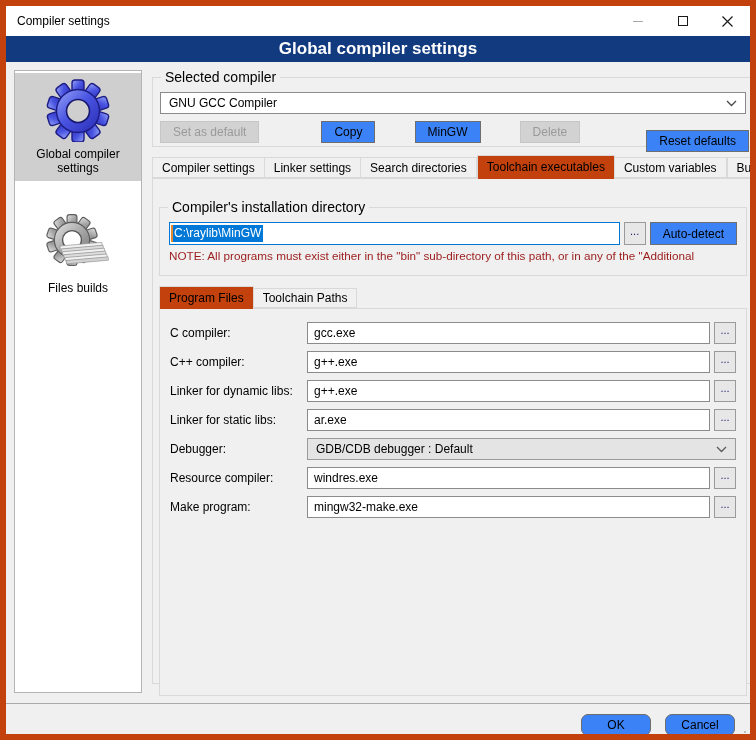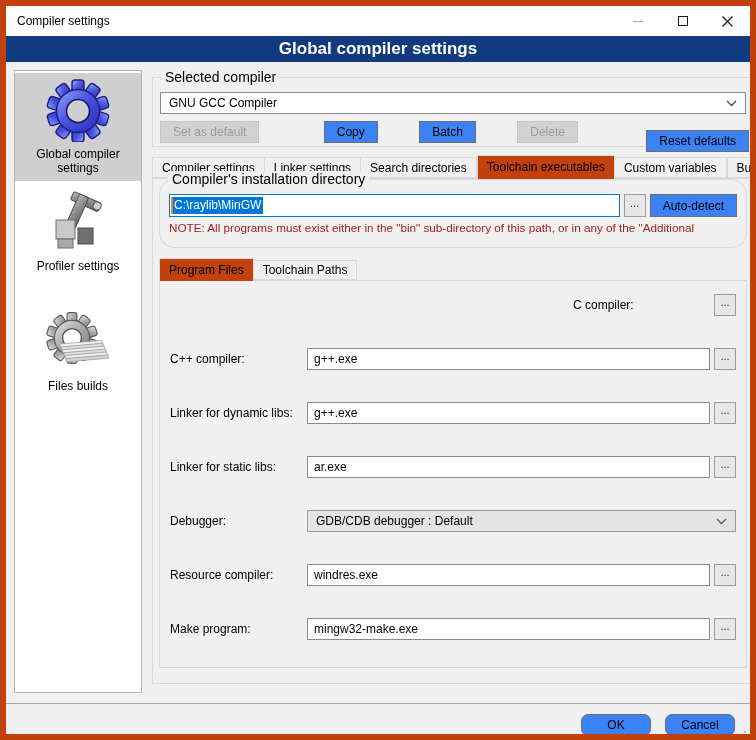--- a/index.html
+++ b/index.html
@@ -48,35 +48,35 @@
   .tabstrip { display:flex; align-items:flex-end; margin-top:7px; height:24px; }
   .tab { height:21px; line-height:20px; padding:0 9px; background:#f0f0f0; border:1px solid #d9d9d9; border-left:none; white-space:nowrap; cursor:pointer; }
   .tab:first-child { border-left:1px solid #d9d9d9; }
   .tab.active { height:24px; line-height:23px; background:#c2410c; border-bottom:none; margin-bottom:-1px; position:relative; z-index:2; border-left:1px solid #d9d9d9; }
   .tab-clip { width:40px; overflow:hidden; flex:none; display:flex; align-items:flex-end; height:24px; }
   .tab-clip .tab { min-width:110px; }
 
   
   .tabpanel { position:relative; border:1px solid #d9d9d9; background:#f0f0f0; height:506px; z-index:1; }
 
-  .group-dir { margin:0 6px 0 6px; height:69px;border-radius:15px; }
+  .group-dir { margin:28px 6px 0 6px; height:69px; }
   .dir-row { position:absolute; left:9px; right:9px; top:14px; height:38px; display:flex; }
   .path-input { flex:1; height:23px; border:1px solid #0078d7; background:#fff; display:flex; align-items:center; padding:0 1px; overflow:hidden; }
   .caret { width:2px; height:17px; background:#e78a2e; flex:none; }
   .sel { background:#0078d7; color:#fff; padding:1px 2px 2px 1px; white-space:pre; }
   .mini-btn { width:22px; height:23px; margin-left:4px; background:#e7e7e7; border:1px solid #9a9a9a; font-size:11px; color:#1d1d6e; line-height:10px; cursor:pointer; padding:0 0 6px 0; }
   .autodetect { margin-left:4px; height:23px; }
   .note { position:absolute; left:9px; right:2px; top:41px; color:#9b1b1b; font-size:11.7px; white-space:nowrap; overflow:hidden; }
 
   .subtabs { display:flex; align-items:flex-end; margin:9px 6px 0 6px; height:23px;text-align:center; }
   .subtabs .tab { height:20px; line-height:19px; }
   .subtabs .tab.active { height:23px; line-height:22px; }
 
   .subpanel { position:relative; margin:0 6px; border:1px solid #d9d9d9; background:#f0f0f0; height:388px; padding:10px 10px 0 10px; }
-  .frow { display:flex; align-items:center; height:28px; margin-bottom:26px;justify-content:flex-end; }
+  .frow { display:flex; align-items:center; height:28px; margin-bottom:1px; }
   .flabel { width:137px; flex:none; }
   .text-field { flex:1; height:22px; border:1px solid #8b8b8b; background:#fff; font-family:"Liberation Sans",sans-serif; font-size:12px; padding:0 6px; }
   .frow .mini-btn { height:22px; }
   .select-field { flex:1; height:22px; border:1px solid #9a9a9a; background:#e4e4e4; display:flex; align-items:center; padding:0 8px; cursor:pointer; }
   .select-field span { flex:1; }
 
   
   .divider { position:absolute; left:0; right:0; top:641px; height:1px; background:#aaaaaa; }
   .footer-btn { position:absolute; top:652px; width:70px; height:22px;border-radius:7px; }
   .btn-ok { right:99px; }
@@ -131,39 +131,20 @@
               <rect x="-6" y="-31" width="12" height="15" rx="3" transform="rotate(288)"></rect>
               <rect x="-6" y="-31" width="12" height="15" rx="3" transform="rotate(324)"></rect>
               <circle r="21.5"></circle>
             </g>
             <circle r="11.5" fill="#cfcfcf" stroke="#16166e" stroke-width="1.6"></circle>
           </g>
         </svg>
         <div class="side-label">Global compiler settings</div>
       </div>
 
-      <div class="side-item">
-        <svg width="64" height="64" viewBox="0 0 64 64">
-          <defs>
-            <linearGradient id="cg" x1="0" y1="0" x2="1" y2="1">
-              <stop offset="0" stop-color="#b9b9b9"></stop>
-                <stop offset="1" stop-color="#5f5f5f"></stop>
-            </linearGradient>
-          </defs>
-          <g transform="rotate(24 36 18)">
-            <rect x="22" y="6" width="30" height="9" rx="2" fill="url(#cg)" stroke="#4c4c4c"></rect>
-            <circle cx="49" cy="10" r="4" fill="#cfcfcf" stroke="#4c4c4c"></circle>
-            <rect x="28" y="6" width="10" height="34" rx="2" fill="url(#cg)" stroke="#4c4c4c"></rect>
-          </g>
-          <rect x="10" y="30" width="19" height="19" fill="#c9c9c9" stroke="#6b6b6b"></rect>
-          <rect x="12" y="49" width="15" height="9" fill="#a8a8a8" stroke="#6b6b6b"></rect>
-          <rect x="32" y="38" width="15" height="16" fill="#6f6f6f" stroke="#4a4a4a"></rect>
-        </svg>
-        <div class="side-label">Profiler settings</div>
-      </div>
 
       <div class="side-item gap">
         <svg width="64" height="64" viewBox="0 0 64 64">
           <defs>
             <linearGradient id="gg" x1="0" y1="0" x2="1" y2="1">
               <stop offset="0" stop-color="#e3e3e3"></stop>
                 <stop offset="0.55" stop-color="#a2a2a2"></stop>
                 <stop offset="1" stop-color="#7a7a7a"></stop>
             </linearGradient>
           </defs>
@@ -202,21 +183,21 @@
         <span class="group-label">Selected compiler</span>
         <div class="combo">
           <span>GNU GCC Compiler</span>
           <svg width="11" height="7" viewBox="0 0 11 7">
               <path d="M1 1 L5.5 5.5 L10 1" stroke="#484848" stroke-width="1.3" fill="none"></path>
             </svg>
         </div>
         <div class="btn-row">
           <button class="btn disabled">Set as default</button>
           <button class="btn gap-md">Copy</button>
-          <button class="btn gap-sm">Batch</button>
+          <button class="btn gap-sm">MinGW</button>
           <button class="btn gap-sm disabled">Delete</button>
           <button class="btn gap-lg">Reset defaults</button>
         </div>
       </div>
 
       <div class="tabstrip">
         <div class="tab">Compiler settings</div>
         <div class="tab">Linker settings</div>
         <div class="tab">Search directories</div>
         <div class="tab active">Toolchain executables</div>
@@ -244,20 +225,21 @@
 
         <div class="subtabs">
           <div class="tab active">Program Files</div>
           <div class="tab">Toolchain Paths</div>
         </div>
 
         <div class="subpanel">
 
           <div class="frow">
             <div class="flabel">C compiler:</div>
+            <input class="text-field" value="gcc.exe" style="">
             <button class="mini-btn">...</button>
           </div>
 
           <div class="frow">
             <div class="flabel">C++ compiler:</div>
             <input class="text-field" value="g++.exe" style="">
             <button class="mini-btn">...</button>
           </div>
 
           <div class="frow">

